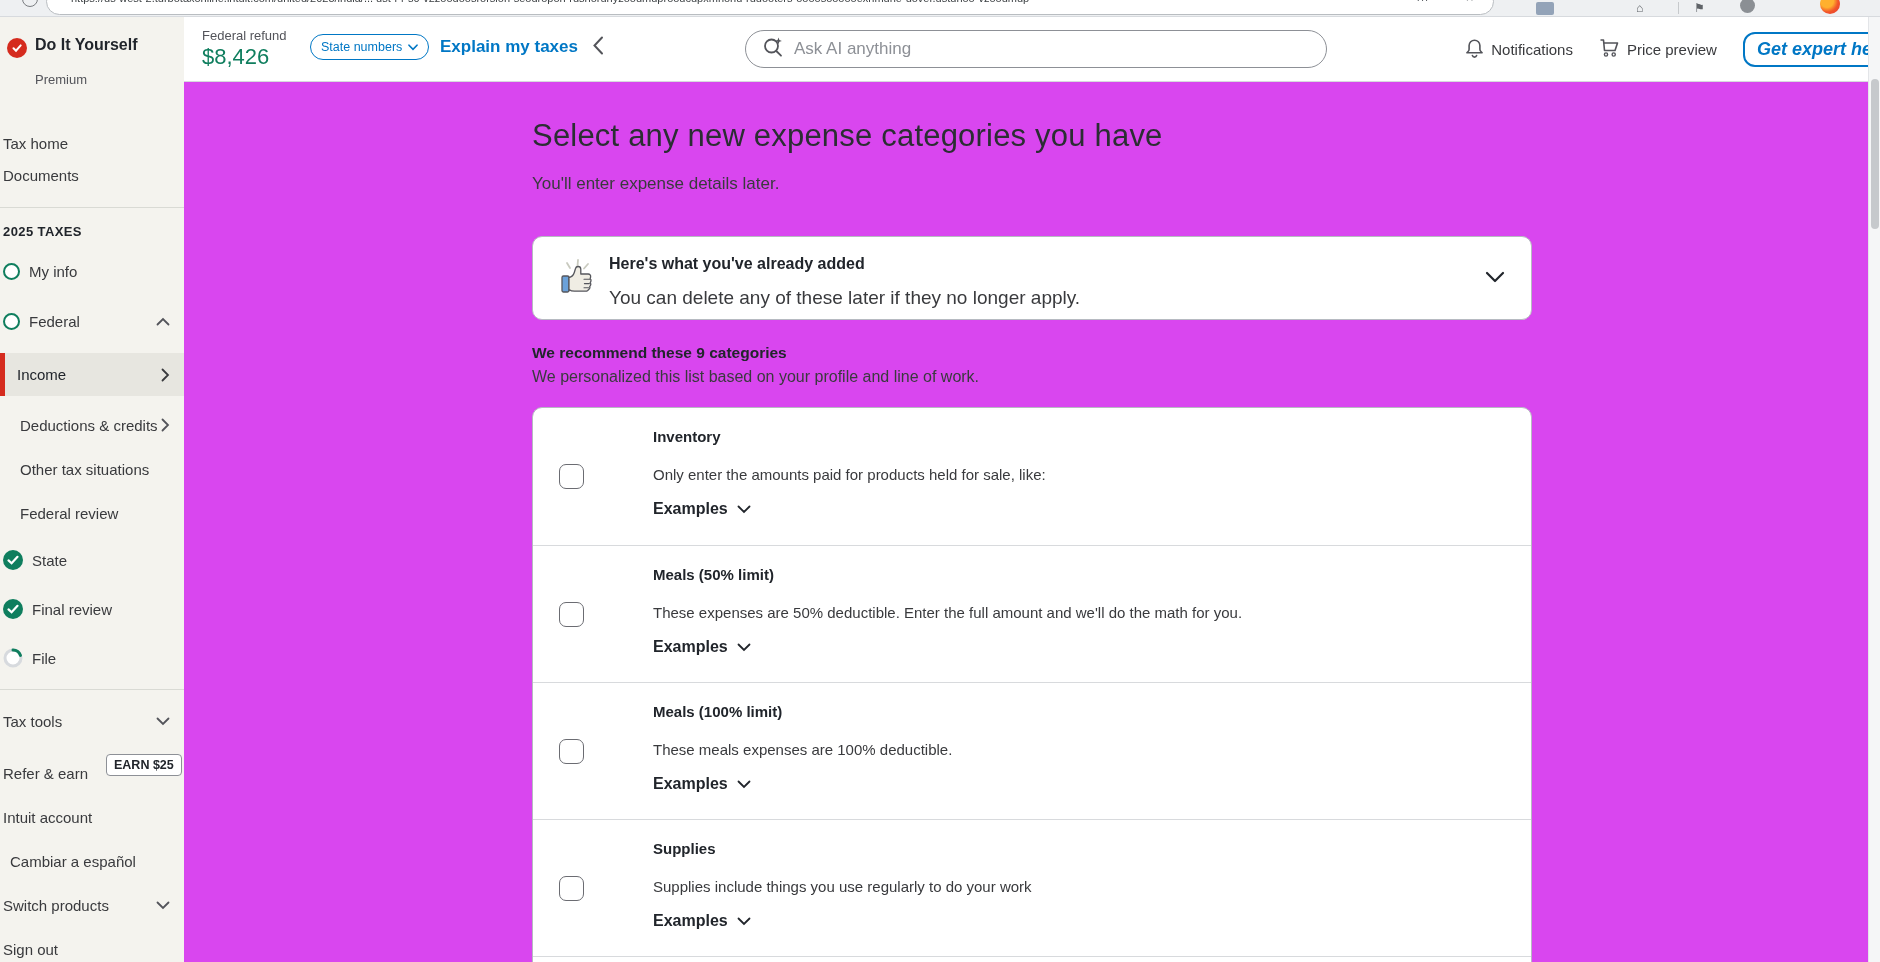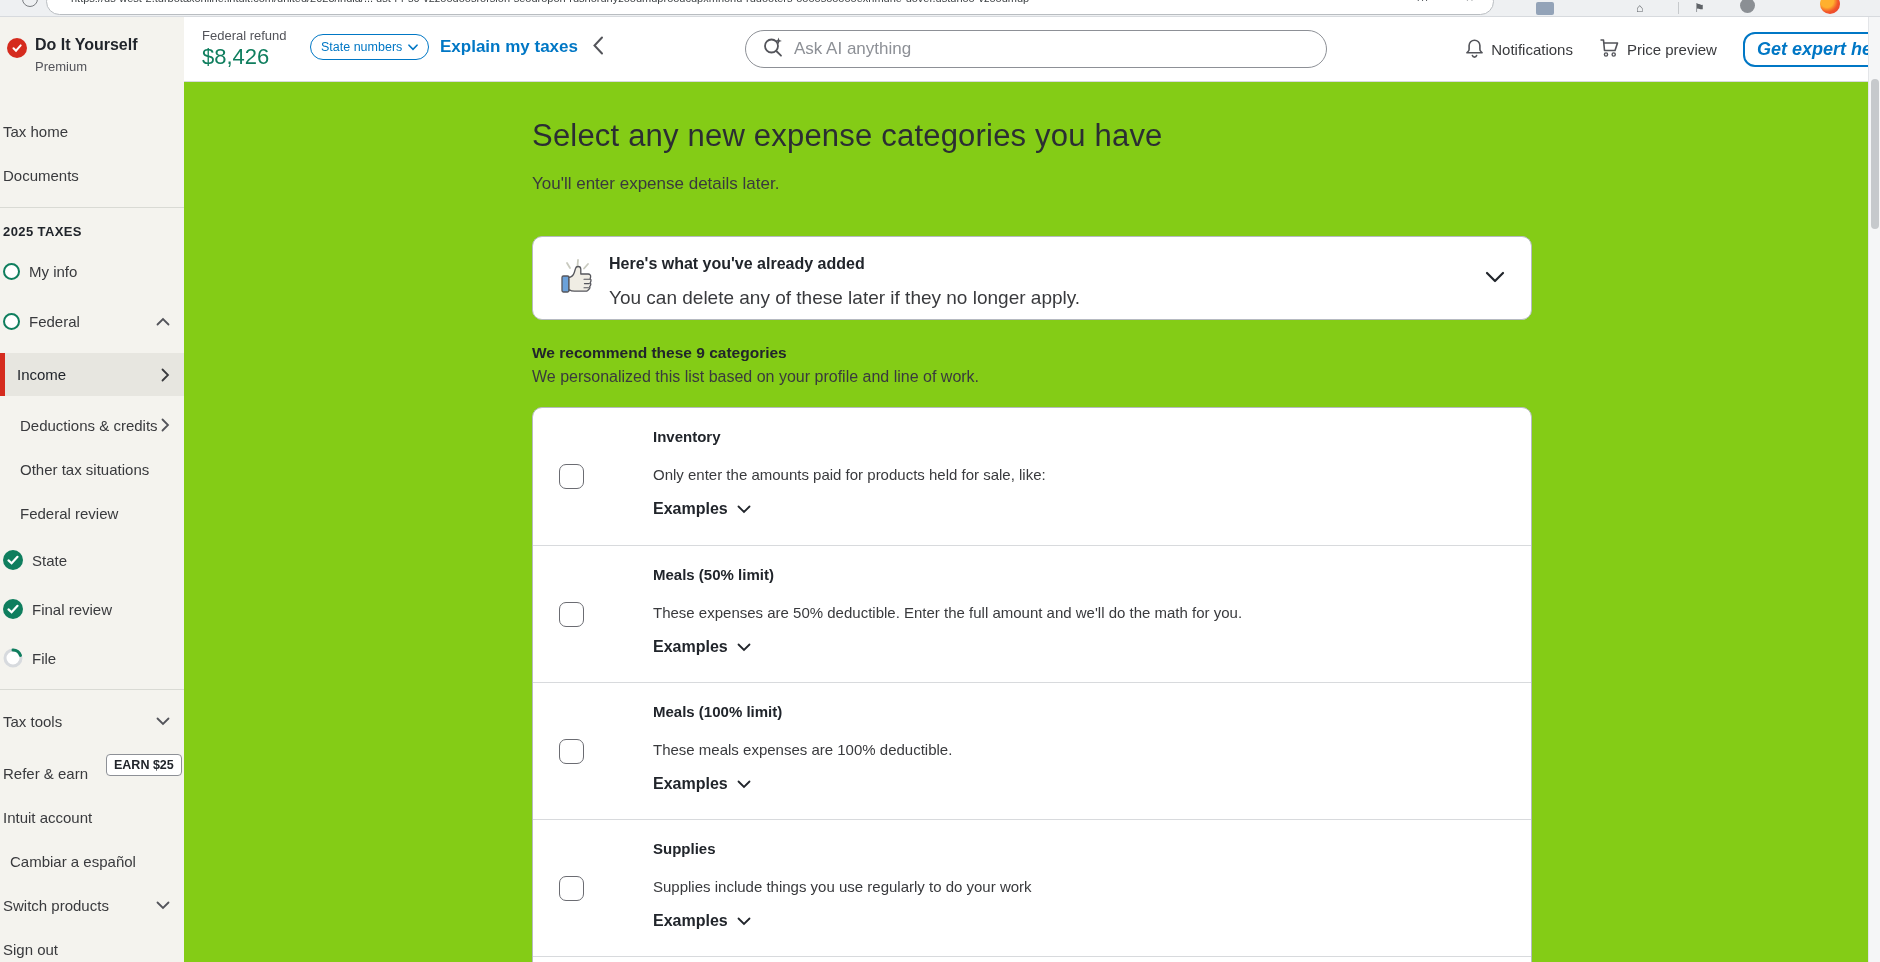--- a/index.html
+++ b/index.html
@@ -51,40 +51,40 @@
     font-size:18px; font-weight:bold; padding:5px 12px; cursor:pointer;
     font-family:"Liberation Sans", sans-serif;font-style:italic; }
 
   
   .sidebar { position:absolute; left:0; top:17px; width:184px; height:945px;
     background:#f4f3ee; z-index:20; }
   .logo-row { position:absolute; left:7px; top:19px; display:flex; gap:8px; }
   .logo-badge { width:20px; height:20px; border-radius:50%; background:#d52b1e;
     display:flex; align-items:center; justify-content:center; flex:none; margin-top:2px; }
   .logo-title { font-size:16px; font-weight:bold; color:#21252b; }
-  .logo-sub { font-size:13px; color:#53545a; margin-top:5px; }
+  .logo-sub { font-size:13px; color:#53545a; margin-top:18px; }
   .side-item { position:absolute; left:0; width:184px; height:28px; display:flex;
     align-items:center; padding-left:3px; font-size:15px; color:#393a3d; cursor:pointer; }
   .side-item .lbl { white-space:nowrap; }
   .side-divider { position:absolute; left:0; width:184px; height:1px; background:#d9dad4; }
   .side-section { position:absolute; left:3px; font-size:13px; font-weight:bold;
     color:#21252b; letter-spacing:.4px; }
   .icon-gap { margin-right:9px; flex:none; display:flex; }
   .ring { width:17px; height:17px; border:2.5px solid #0f7e5e; border-radius:50%; background:#fff; }
   .side-right { position:absolute; right:14px; display:flex; }
   .active-row { position:absolute; left:0; width:184px; height:43px; background:#e7e6e0;
     display:flex; align-items:center; cursor:pointer; }
   .active-bar { position:absolute; left:0; top:0; width:5px; height:43px; background:#d52b1e; }
   .active-lbl { margin-left:17px; font-size:15px; color:#21252b; }
   .indent-lbl { margin-left:17px; }
   .earn-badge { position:absolute; left:106px; top:-5px; border:1px solid #8d9096; border-radius:4px;
     background:#fff; font-size:12.5px; font-weight:bold; color:#21252b; padding:3px 7px; cursor:pointer; }
 
   
-  .main { position:absolute; left:184px; top:82px; width:1684px; height:880px; background:#84cc16;padding-left:16px; }
+  .main { position:absolute; left:184px; top:82px; width:1684px; height:880px; background:#d946ef;padding-left:16px; }
   .page-title { position:absolute; left:348px; top:36px; font-size:31px; font-weight:400;
     color:#2b2e33; letter-spacing:.2px; }
   .page-sub { position:absolute; left:348px; top:92px; font-size:17px; color:#393a3d; }
 
   .added-card { position:absolute; left:348px; top:154px; width:1000px; height:84px;
     border:1px solid #b6bac1; border-radius:10px; background:#fff; cursor:pointer; }
   .added-icon { position:absolute; left:26px; top:22px; }
   .added-title { position:absolute; left:76px; top:18px; font-size:16px; font-weight:bold; color:#21252b; }
   .added-sub { position:absolute; left:76px; top:50px; font-size:19px; color:#393a3d; }
   .added-chevron { position:absolute; right:26px; top:32px; }
@@ -133,21 +133,21 @@
       <svg width="12" height="12" viewBox="0 0 12 12">
           <path d="M2.5 6.2 5 8.7 9.7 3.4" fill="none" stroke="#fff" stroke-width="2" stroke-linecap="round"></path>
         </svg>
     </div>
     <div>
       <div class="logo-title">Do It Yourself</div>
       <div class="logo-sub">Premium</div>
     </div>
   </div>
 
-  <div class="side-item" style="top:100px;">
+  <div class="side-item" style="top:112px;">
     <span class="lbl">Tax home</span>
   </div>
   <div class="side-item" style="top:144px;">
     <span class="lbl">Documents</span>
   </div>
   <div class="side-divider" style="top:190px;"></div>
 
   <div class="side-section" style="top:207px;">2025 TAXES</div>
 
   <div class="side-item" style="top:240px;">

